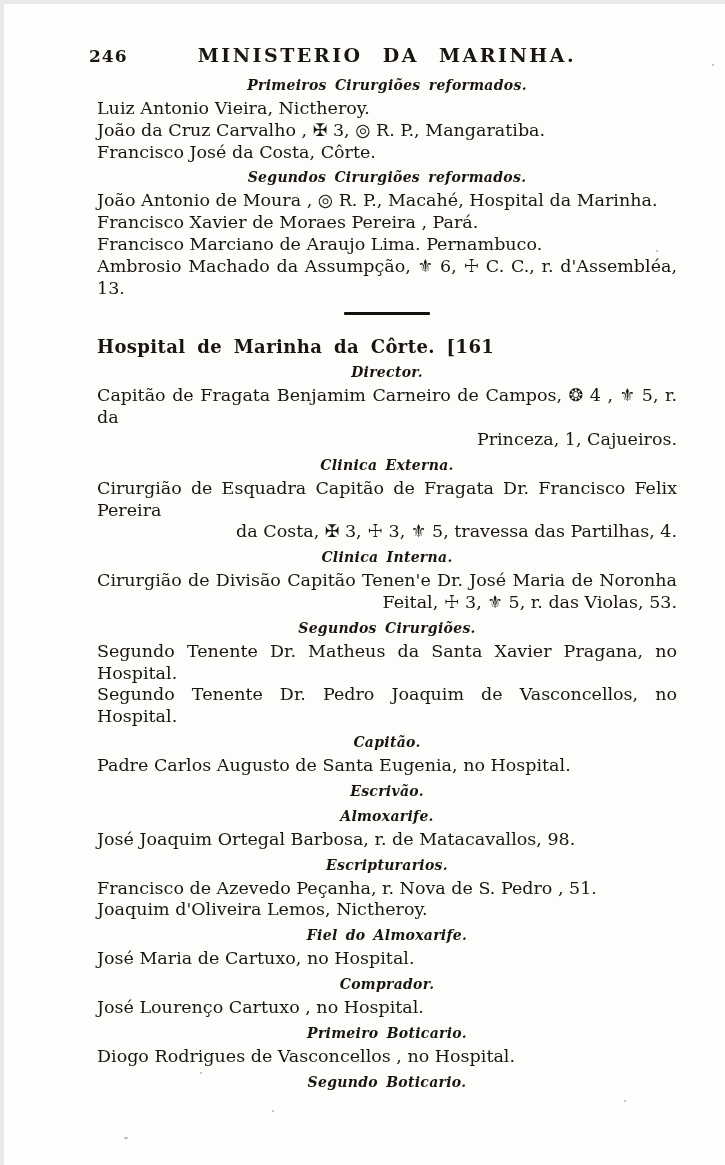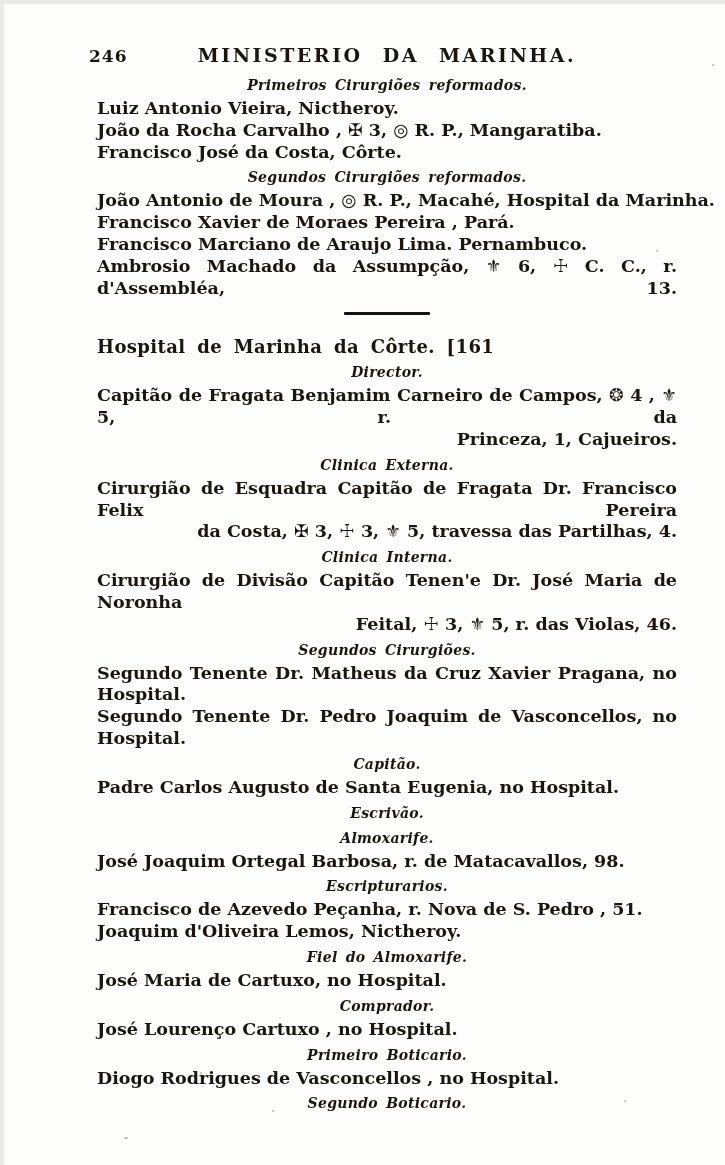--- a/index.html
+++ b/index.html
@@ -21,21 +21,21 @@
     font-size:17px; font-weight:700; letter-spacing:1px;
   }
   .header-title {
     text-align:center;
     font-size:19px; font-weight:700;
     letter-spacing:2.5px; word-spacing:11px;
   }
 
   
   .line {
-    font-size:17.5px; font-weight:700;
+    font-size:17.5px; font-weight:400;
     line-height:21.8px;
     white-space:nowrap;
   }
   .cont { margin-left:36px;text-align:right; }          
   .just { text-align:justify; text-align-last:justify; white-space:normal; }
 
   .heading {
     text-align:center;
     font-style:italic; font-weight:600;
     font-size:14px; line-height:22px;
@@ -64,21 +64,21 @@
 <div class="page">
   <div class="content">
 
     <div class="header-row">
       <span class="page-num">246</span>
       <div class="header-title">MINISTERIO DA MARINHA.</div>
     </div>
 
     <div class="heading">Primeiros Cirurgiões reformados.</div>
     <div class="line">Luiz Antonio Vieira, Nictheroy.</div>
-    <div class="line">João da Rocha Carvalho , ✠ 3, ◎ R. P., Mangaratiba.</div>
+    <div class="line">João da Cruz Carvalho , ✠ 3, ◎ R. P., Mangaratiba.</div>
     <div class="line">Francisco José da Costa, Côrte.</div>
 
     <div class="heading">Segundos Cirurgiões reformados.</div>
     <div class="line">João Antonio de Moura , ◎ R. P., Macahé, Hospital da Marinha.</div>
     <div class="line">Francisco Xavier de Moraes Pereira , Pará.</div>
     <div class="line">Francisco Marciano de Araujo Lima. Pernambuco.</div>
     <div class="line just">Ambrosio Machado da Assumpção, ⚜ 6, ☩ C. C., r. d'Assembléa, 13.</div>
 
     <div class="rule-wrap">
       <div class="rule"></div>
@@ -89,24 +89,24 @@
     <div class="heading">Director.</div>
     <div class="line just">Capitão de Fragata Benjamim Carneiro de Campos, ❂ 4 , ⚜ 5, r. da</div>
     <div class="line cont">Princeza, 1, Cajueiros.</div>
 
     <div class="heading">Clinica Externa.</div>
     <div class="line just">Cirurgião de Esquadra Capitão de Fragata Dr. Francisco Felix Pereira</div>
     <div class="line cont">da Costa, ✠ 3, ☩ 3, ⚜ 5, travessa das Partilhas, 4.</div>
 
     <div class="heading">Clinica Interna.</div>
     <div class="line just">Cirurgião de Divisão Capitão Tenen'e Dr. José Maria de Noronha</div>
-    <div class="line cont">Feital, ☩ 3, ⚜ 5, r. das Violas, 46.</div>
+    <div class="line cont">Feital, ☩ 3, ⚜ 5, r. das Violas, 53.</div>
 
     <div class="heading">Segundos Cirurgiões.</div>
-    <div class="line just">Segundo Tenente Dr. Matheus da Cruz Xavier Pragana, no Hospital.</div>
+    <div class="line just">Segundo Tenente Dr. Matheus da Santa Xavier Pragana, no Hospital.</div>
     <div class="line just">Segundo Tenente Dr. Pedro Joaquim de Vasconcellos, no Hospital.</div>
 
     <div class="heading">Capitão.</div>
     <div class="line">Padre Carlos Augusto de Santa Eugenia, no Hospital.</div>
 
     <div class="heading">Escrivão.</div>
 
     <div class="heading">Almoxarife.</div>
     <div class="line">José Joaquim Ortegal Barbosa, r. de Matacavallos, 98.</div>
 

